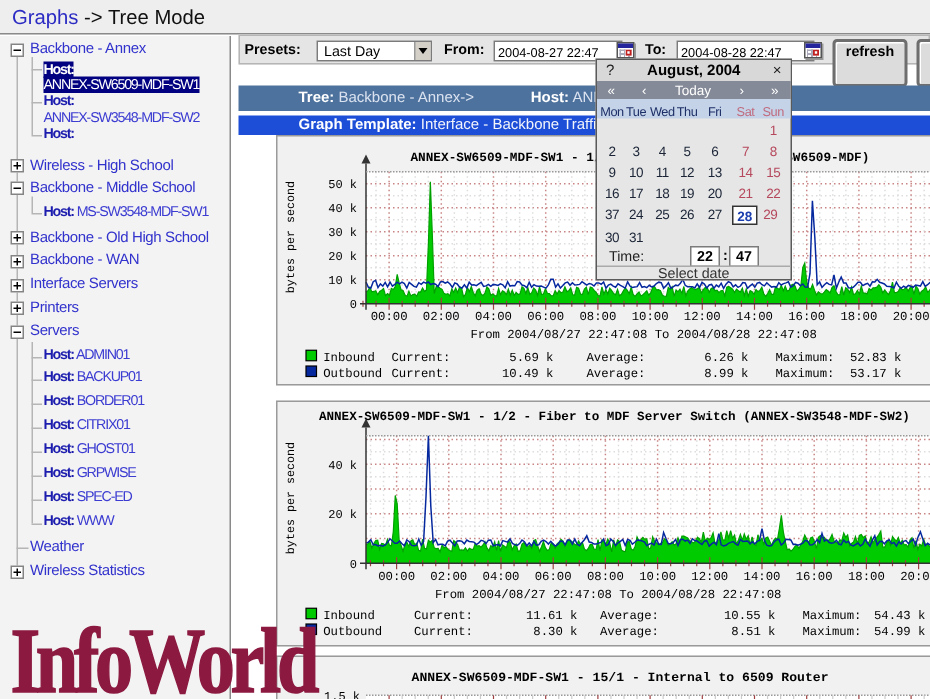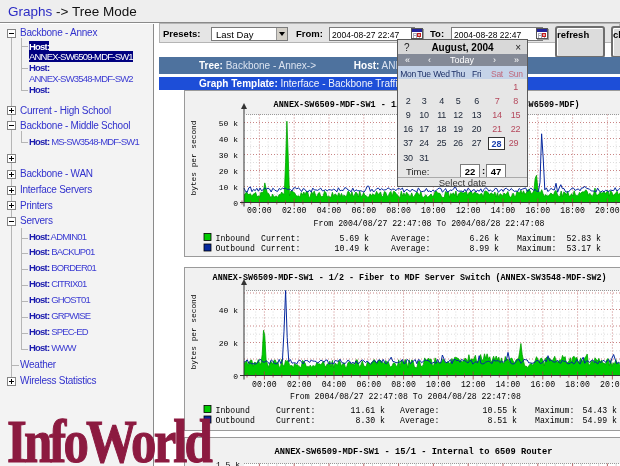--- a/index.html
+++ b/index.html
@@ -37,21 +37,21 @@
 .calico { position:absolute; top:28px; width:12px; height:11px; background:#fff;
   border:1px solid #555; box-shadow:1px 1px 0 #999; }
 .calico i { position:absolute; left:0; top:0; width:10px; height:2.5px; background:#24249c; }
 .calico u { position:absolute; left:1px; top:3.5px; width:8px; height:5px;
   background:repeating-linear-gradient(to right,#aab 0,#aab 1px,transparent 1px,transparent 3px),
              repeating-linear-gradient(to bottom,#aab 0,#aab 1px,transparent 1px,transparent 2.5px); }
 .calico s { position:absolute; right:1.5px; top:4px; width:4px; height:4px; background:#c02020;
   box-shadow:inset 0 0 0 1.2px #c02020, inset 0 0 0 2px #fff; }
 .btn { position:absolute; top:26px; height:32px; background:#dcdcdc;
   border:2px solid #6e6e6e; border-radius:3px; font-size:9.5px; font-weight:bold;
-  text-align:left; color:#000; box-shadow:inset 1px 1px 0 #fff; padding-top:1px; }
+  text-align:center; color:#000; box-shadow:inset 1px 1px 0 #fff; padding-top:1px; }
 #bar1 { position:absolute; left:159px; top:57px; width:461px; height:16.5px;
   background:#4e729e; font-size:10px; color:#dbe3f0; white-space:nowrap; padding:2.5px 0 0 5px; }
 #bar1 b, #bar2 b { color:#ffffff;margin-left:35px; }
 #bar2 { position:absolute; left:159px; top:76.5px; width:461px; height:13px;
   background:#1d4ed8; font-size:10px; color:#f2f5fa; white-space:nowrap; padding:1px 0 0 5px; }
 .gbox { position:absolute; left:184px; width:442px; background:#f1f1f1;
   border:1px solid #9a9a9a; }
 #g1 { top:90px; height:167px; }
 #g2 { top:267px; height:164px; }
 #g3 { top:437px; height:60px; }
@@ -104,29 +104,30 @@
 <i class="cl" style="left:21px;top:333px;width:7px;height:1px"></i>
 <i class="cl" style="left:21px;top:349px;width:7px;height:1px"></i>
 <span class="pmbox" style="left:7px;top:28.5px">
       <span class="pmh"></span>
     </span>
 <a class="tl" style="left:20px;top:27.0px">Backbone - Annex</a>
 <span class="pmbox" style="left:7px;top:106.0px">
       <span class="pmh"></span>
       <span class="pmv"></span>
     </span>
-<a class="tl" style="left:20px;top:104.5px">Current - High School</a>
+<a class="tl" style="left:20px;top:104.5px">Wireless - High School</a>
 <span class="pmbox" style="left:7px;top:121.0px">
       <span class="pmh"></span>
     </span>
 <a class="tl" style="left:20px;top:119.5px">Backbone - Middle School</a>
 <span class="pmbox" style="left:7px;top:154.0px">
       <span class="pmh"></span>
       <span class="pmv"></span>
     </span>
+<a class="tl" style="left:20px;top:152.5px">Backbone - Old High School</a>
 <span class="pmbox" style="left:7px;top:169.5px">
       <span class="pmh"></span>
       <span class="pmv"></span>
     </span>
 <a class="tl" style="left:20px;top:168.0px">Backbone - WAN</a>
 <span class="pmbox" style="left:7px;top:185.5px">
       <span class="pmh"></span>
       <span class="pmv"></span>
     </span>
 <a class="tl" style="left:20px;top:184.0px">Interface Servers</a>

